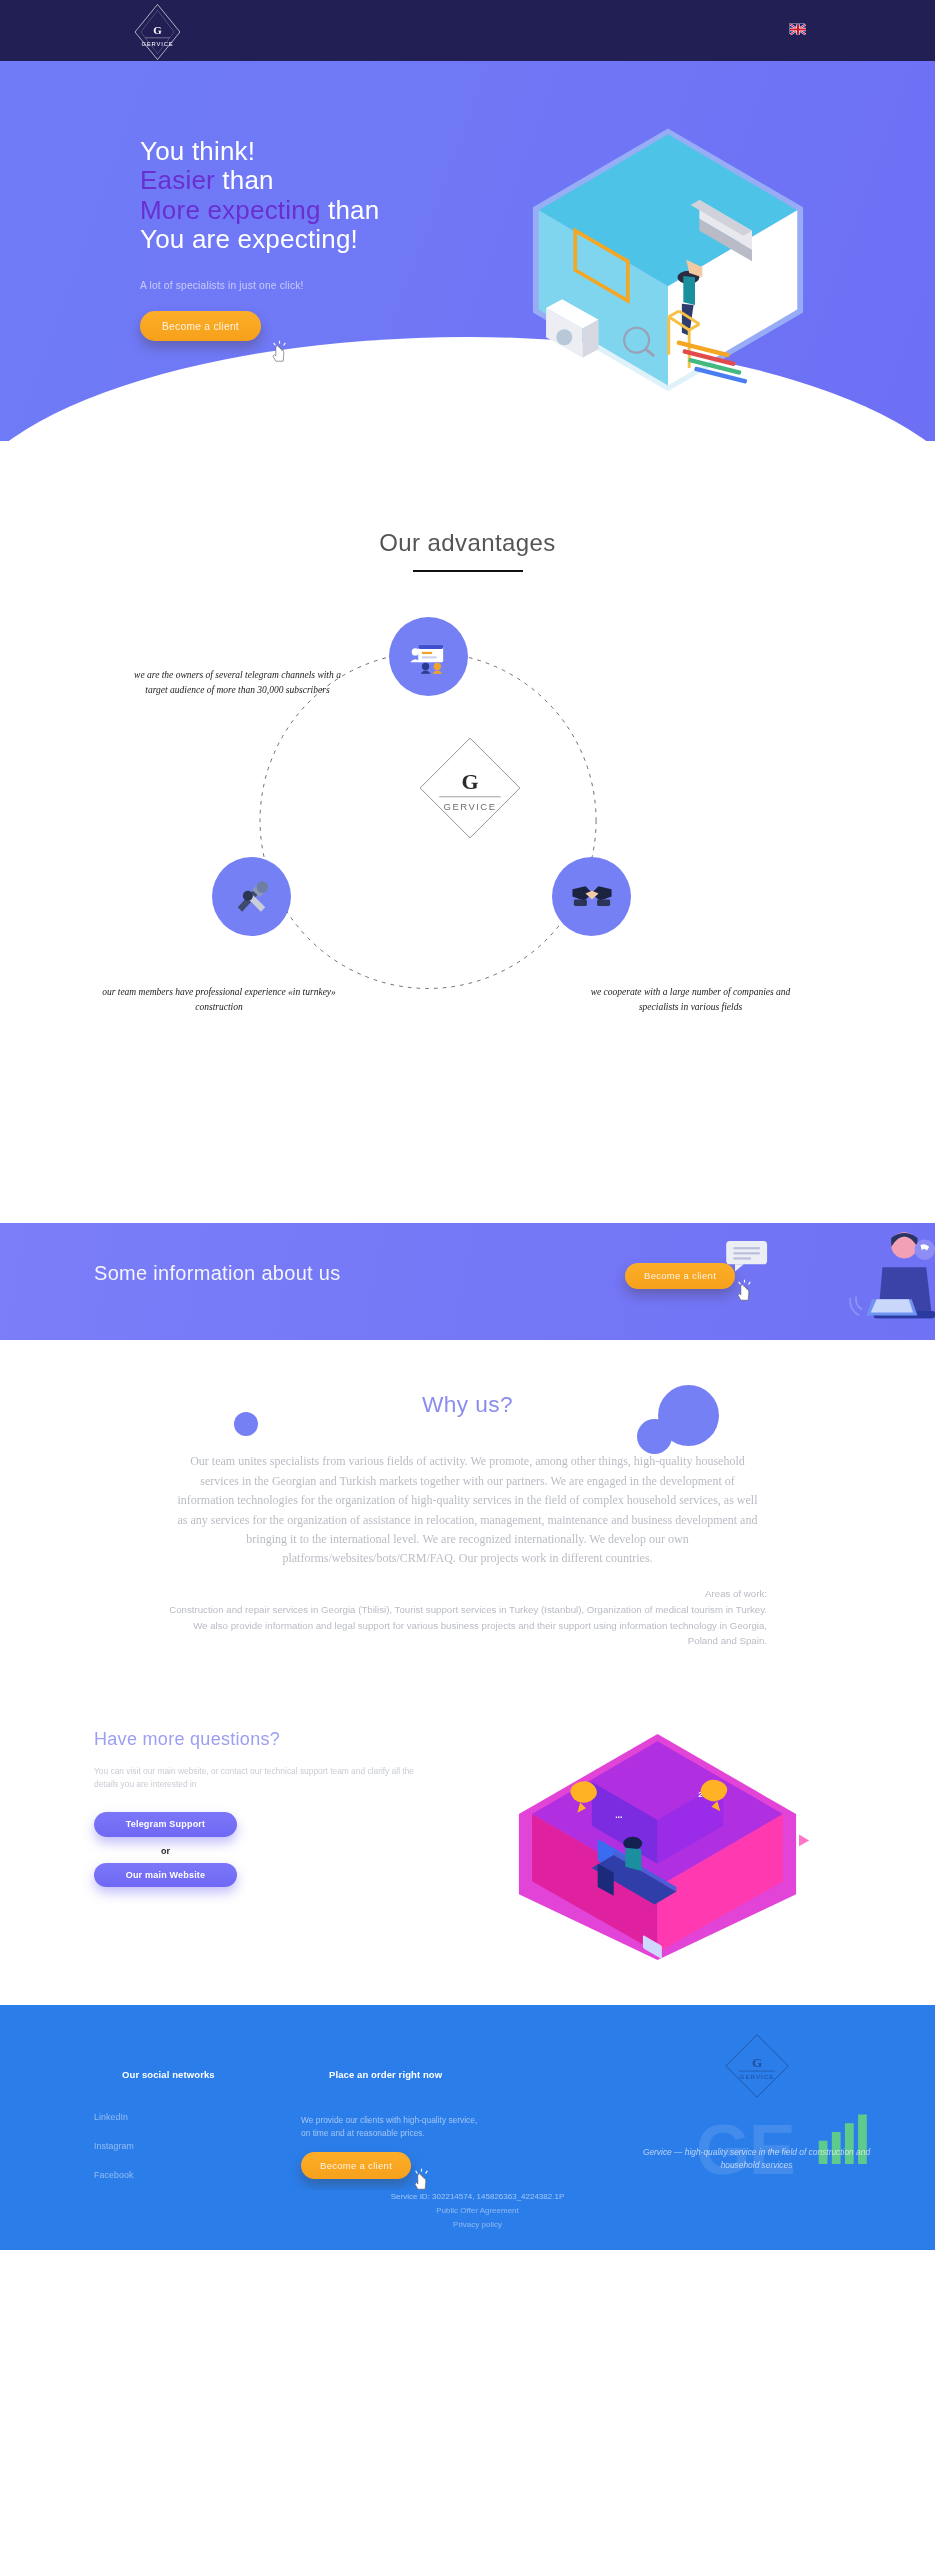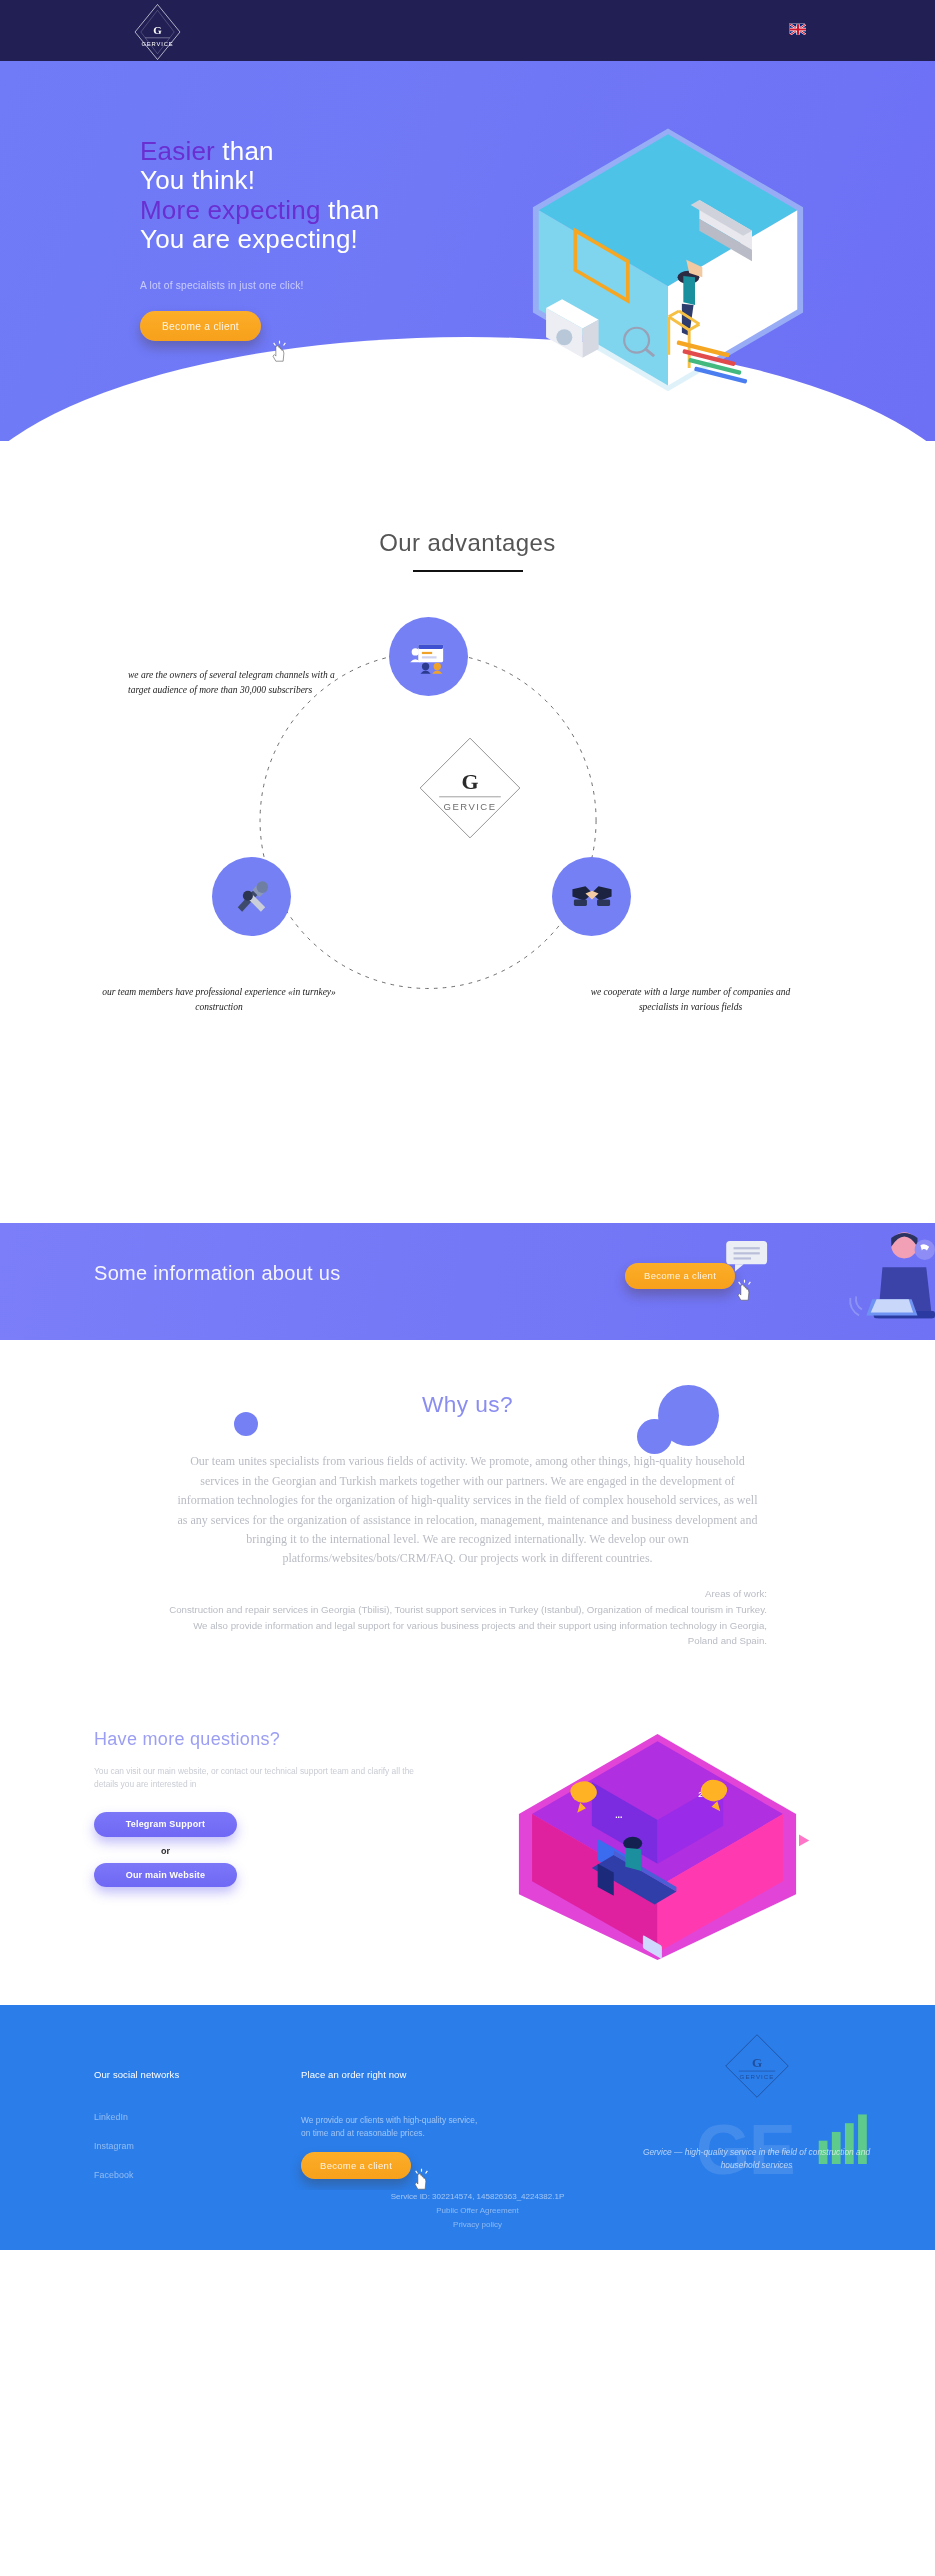--- a/index.html
+++ b/index.html
@@ -86,21 +86,21 @@
     display:flex; align-items:center; justify-content:center;
   }
   .c-top { width:79px; height:79px; left:389px; top:16px; }
   .c-left { width:79px; height:79px; left:212px; top:256px; }
   .c-right { width:79px; height:79px; left:552px; top:256px; }
 
   .adv-text {
     position:absolute; font-family:"Liberation Serif", serif;
     font-style:italic; font-size:9.5px; line-height:1.55; color:#1a1a1a;
   }
-  .t-top { left:128px; top:67px; width:219px; text-align:left; }
+  .t-top { left:128px; top:67px; width:219px; text-align:center; }
   .t-left { left:102px; top:384px; width:234px; text-align:center; }
   .t-right { left:577px; top:384px; width:227px; text-align:center; }
 
   .center-logo {
     position:absolute; left:404px; top:121px; width:132px; height:132px;
   }
 
   
   .info-banner {
     position:relative; height:117px; margin-top:66px;
@@ -167,21 +167,21 @@
     margin:8.8px 0 7.3px; font-size:9px; font-weight:bold; color:#2b2b2b;
   }
   .q-illus { position:absolute; left:504px; top:20.5px; width:307px; height:248px; }
 
   
   .footer {
     position:relative; background:#2b7de9; height:245px; overflow:hidden;
   }
   .f-col { position:absolute; }
   .f-head {
-    font-size:9.5px; font-weight:normal; color:#ffffff; letter-spacing:0.1px;
+    font-size:9.5px; font-weight:bold; color:#ffffff; letter-spacing:0.1px;margin-left:28px;
   }
   .f-link {
     display:block; margin-top:19px; font-size:8.8px; font-weight:300;
     color:rgba(255,255,255,.48); text-decoration:none; letter-spacing:0.1px;
   }
   .f-desc {
     margin-top:34px; font-size:8.4px; font-weight:300;
     color:rgba(255,255,255,.55); line-height:1.55; width:183px;
   }
   .f-logo-area { position:absolute; left:636px; top:20.5px; width:241px; text-align:center; }
@@ -268,22 +268,22 @@
     <rect x="252" y="336" width="74" height="6" rx="2" fill="#4a7ef0" transform="rotate(14 252 336)"></rect>
 
     <polygon points="48,256 98,284 98,324 48,296" fill="#eceef4"></polygon>
     <polygon points="48,256 70,244 120,272 98,284" fill="#ffffff"></polygon>
     <polygon points="98,284 120,272 120,312 98,324" fill="#d6d9e2"></polygon>
     <circle cx="73" cy="296" r="11" fill="#b8c8d8"></circle>
   </svg>
   <div class="hero-wave"></div>
   <div class="hero-text">
     <div class="hero-title">
+      <div>You think!</div>
       <div><span class="hl-purple">Easier</span><span> than</span></div>
-      <div>You think!</div>
       <div><span class="hl-purple">More expecting</span><span> than</span></div>
       <div>You are expecting!</div>
     </div>
     <div class="hero-sub">A lot of specialists in just one click!</div>
     <button class="btn-orange">Become a client</button>
     <svg class="cursor" style="left:130px; top:203px;" viewBox="0 0 26 32">
       <g stroke="#ffffff" stroke-width="1.6" fill="none">
         <line x1="13" y1="1" x2="13" y2="5"></line>
           <line x1="5" y1="4" x2="7.5" y2="7.5"></line>
           <line x1="21" y1="4" x2="18.5" y2="7.5"></line>

